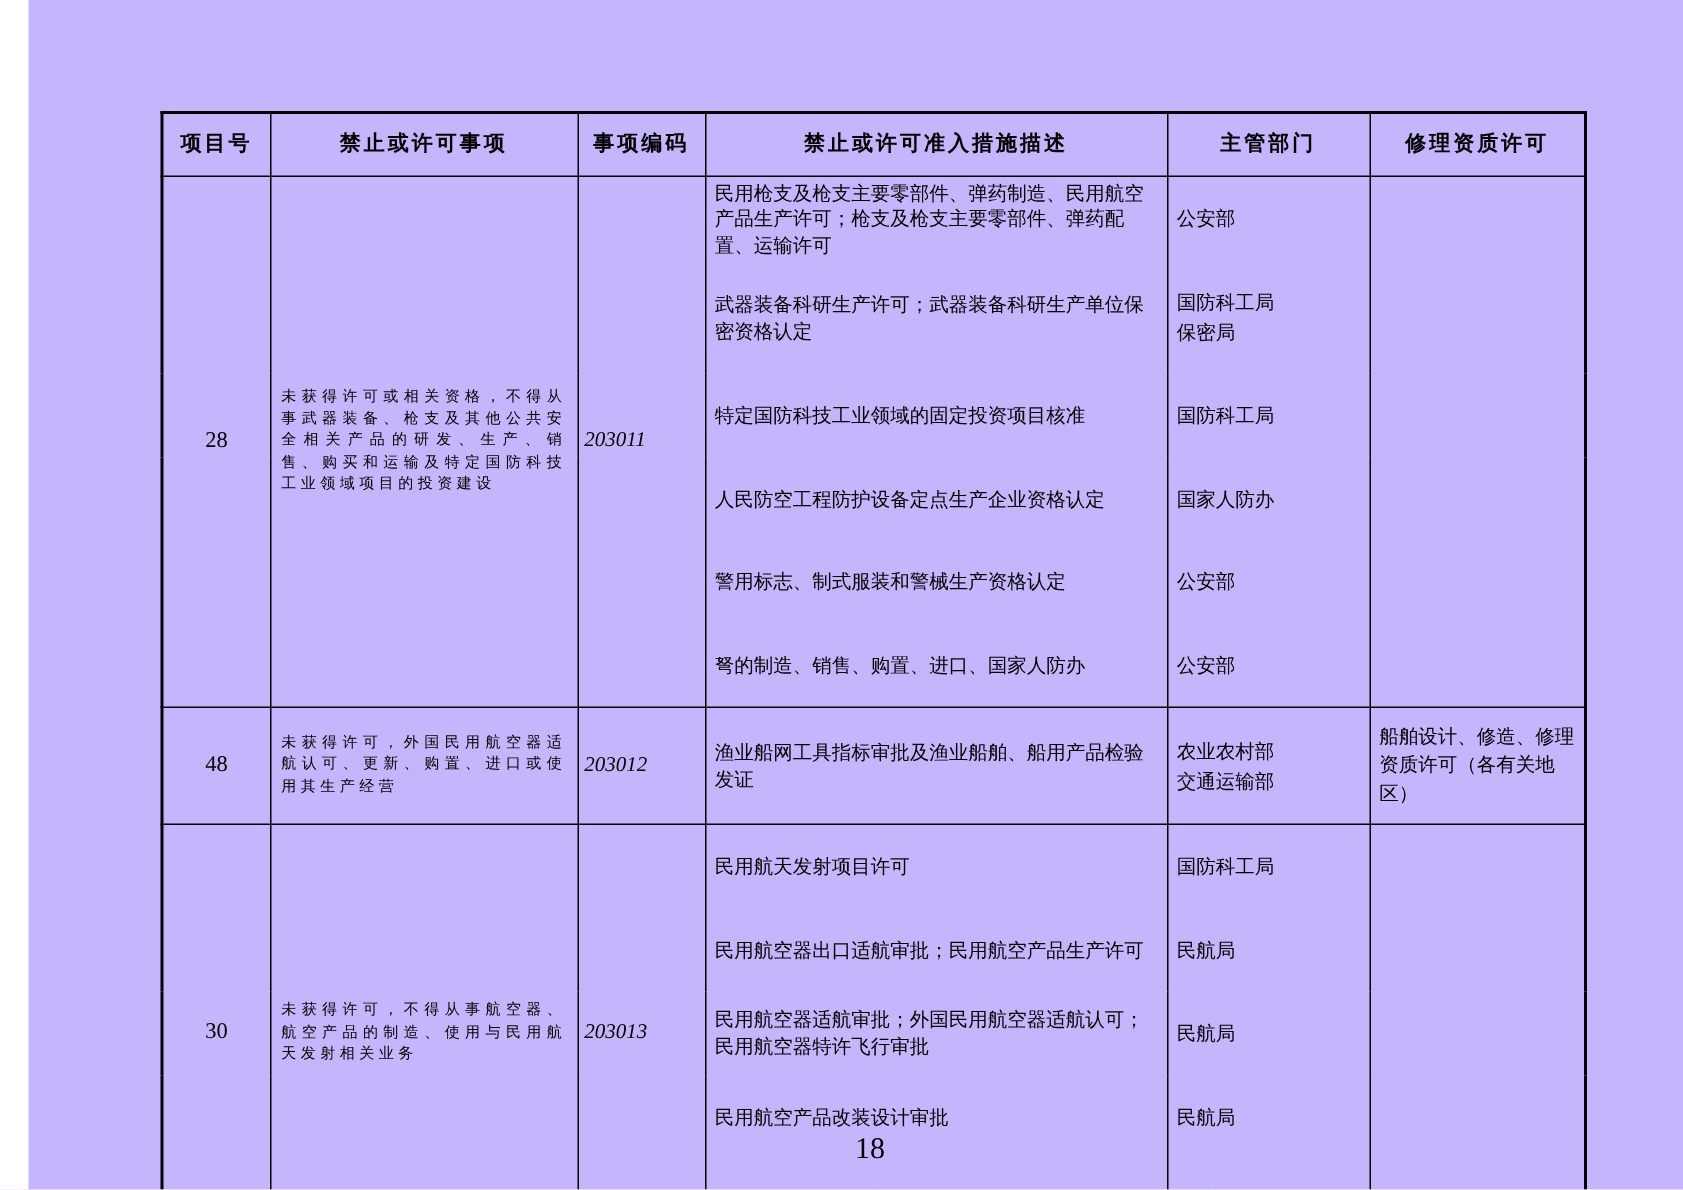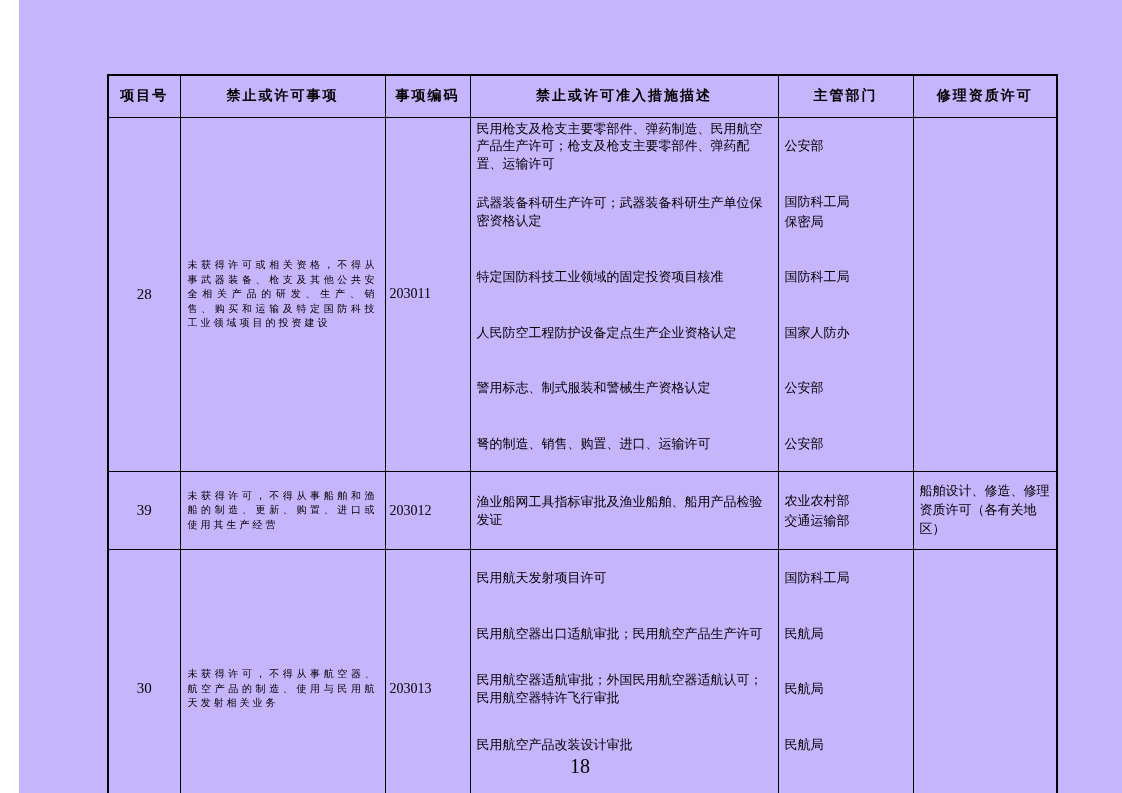--- a/index.html
+++ b/index.html
@@ -49,20 +49,21 @@
     line-height: 1.45;
     text-align: justify;
     text-justify: inter-character;
     padding: 4px 7px;
     font-family: Liberation Serif, serif;
   }
   td.c-code {
     font-size: 14px;
     padding: 2px 4px;
     text-align: left;
+    font-style: italic;
   }
   td.c-desc {
     font-size: 13px;
     line-height: 1.35;
     padding: 2px 6px;
     text-align: left;
   }
   td.c-dept {
     font-size: 13px;
     line-height: 1.5;
@@ -135,27 +136,27 @@
       </tr>
       <tr class="sub" style="height:50px">
         <td class="c-desc nl-top">人民防空工程防护设备定点生产企业资格认定</td>
         <td class="c-dept nl-top">国家人防办</td>
       </tr>
       <tr class="sub" style="height:46px">
         <td class="c-desc nl-top">警用标志、制式服装和警械生产资格认定</td>
         <td class="c-dept nl-top">公安部</td>
       </tr>
       <tr class="sub" style="height:50px">
-        <td class="c-desc nl-top">弩的制造、销售、购置、进口、运输许可</td>
+        <td class="c-desc nl-top">弩的制造、销售、购置、进口、国家人防办</td>
         <td class="c-dept nl-top">公安部</td>
       </tr>
 
       <tr style="height:78px">
-        <td class="c-id">39</td>
-        <td class="c-item">未获得许可，不得从事船舶和渔船的制造、更新、购置、进口或使用其生产经营</td>
+        <td class="c-id">48</td>
+        <td class="c-item">未获得许可，外国民用航空器适航认可、更新、购置、进口或使用其生产经营</td>
         <td class="c-code">203012</td>
         <td class="c-desc">渔业船网工具指标审批及渔业船舶、船用产品检验发证</td>
         <td class="c-dept">农业农村部
 交通运输部</td>
         <td class="c-local" style="vertical-align:middle">船舶设计、修造、修理资质许可（各有关地区）</td>
       </tr>
 
       <tr style="height:44px">
         <td class="c-id" rowspan="5">30</td>
         <td class="c-item" rowspan="5">未获得许可，不得从事航空器、航空产品的制造、使用与民用航天发射相关业务</td>

